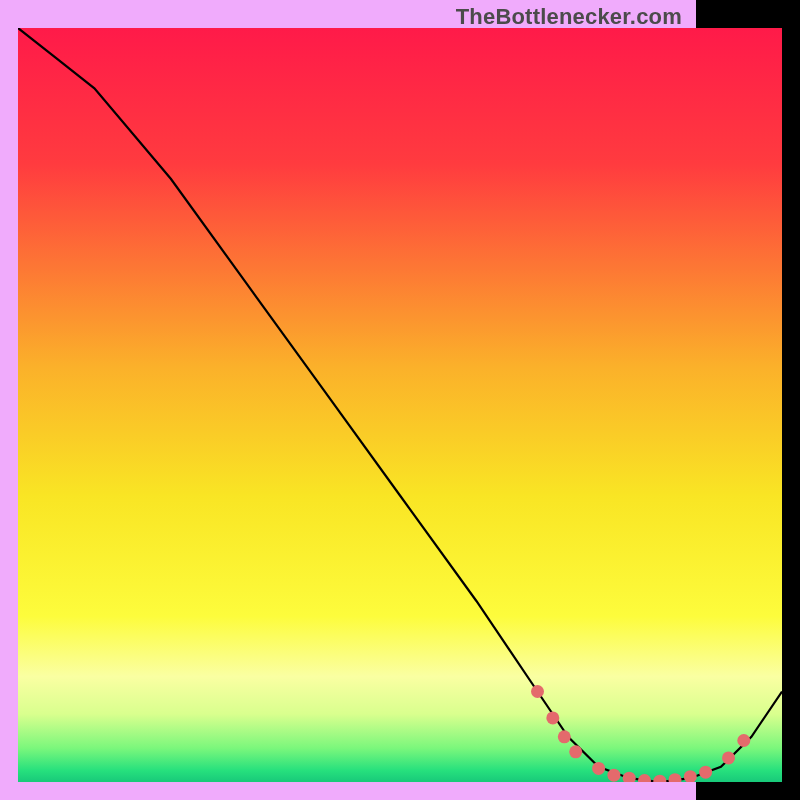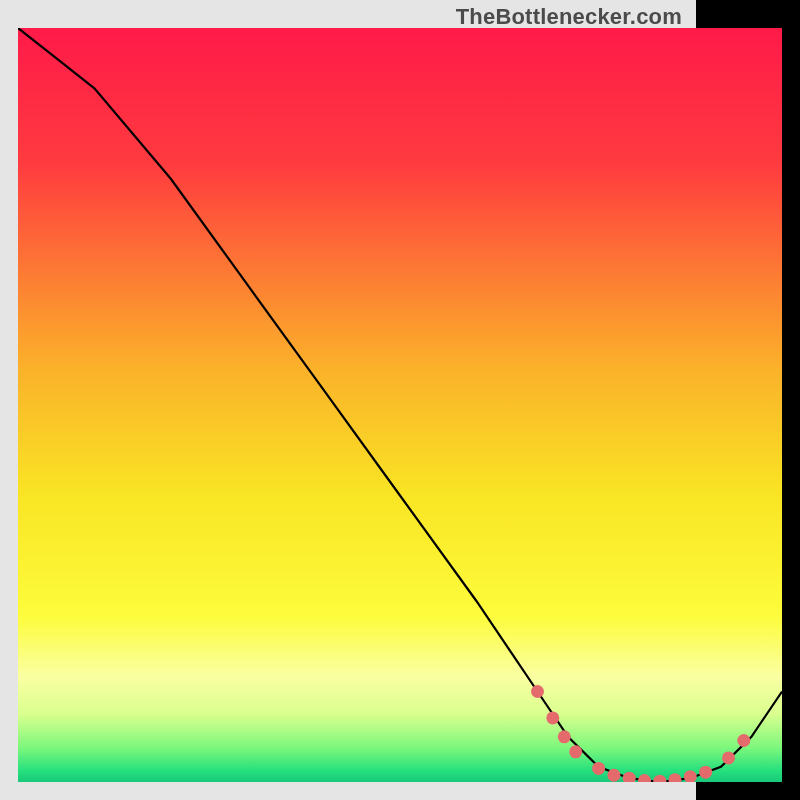--- a/index.html
+++ b/index.html
@@ -8,21 +8,21 @@
     width: 800px;
     height: 800px;
     background: #000;
     overflow: hidden;
     font-family: Arial, Helvetica, sans-serif;
   }
   .frame {
     position: relative;
     width: 696px;
     height: 800px;
-    background: #e5e5e5;
+    background: #f0abfc;
   }
   .watermark {
     position: absolute;
     top: 4px;
     right: 14px;
     color: #4b4b4b;
     font-size: 22px;
     font-weight: 600;
     letter-spacing: 0.2px;
     user-select: none;

